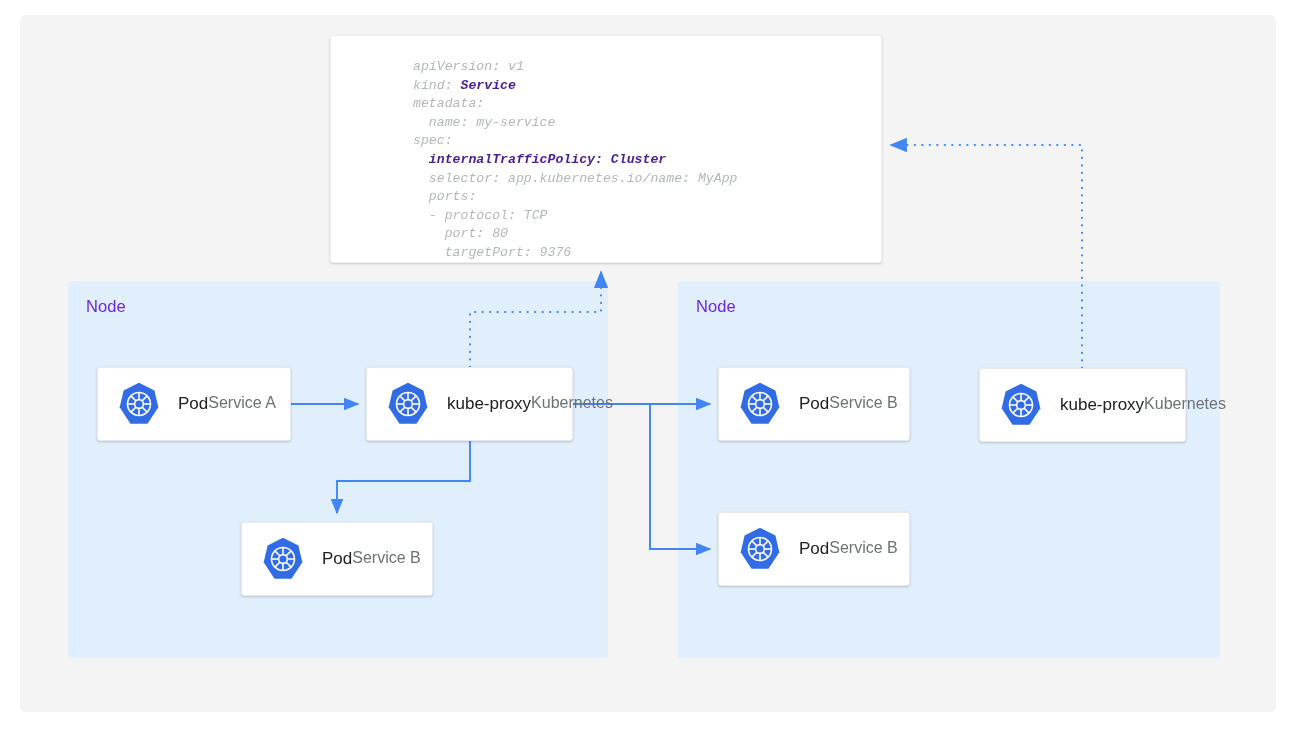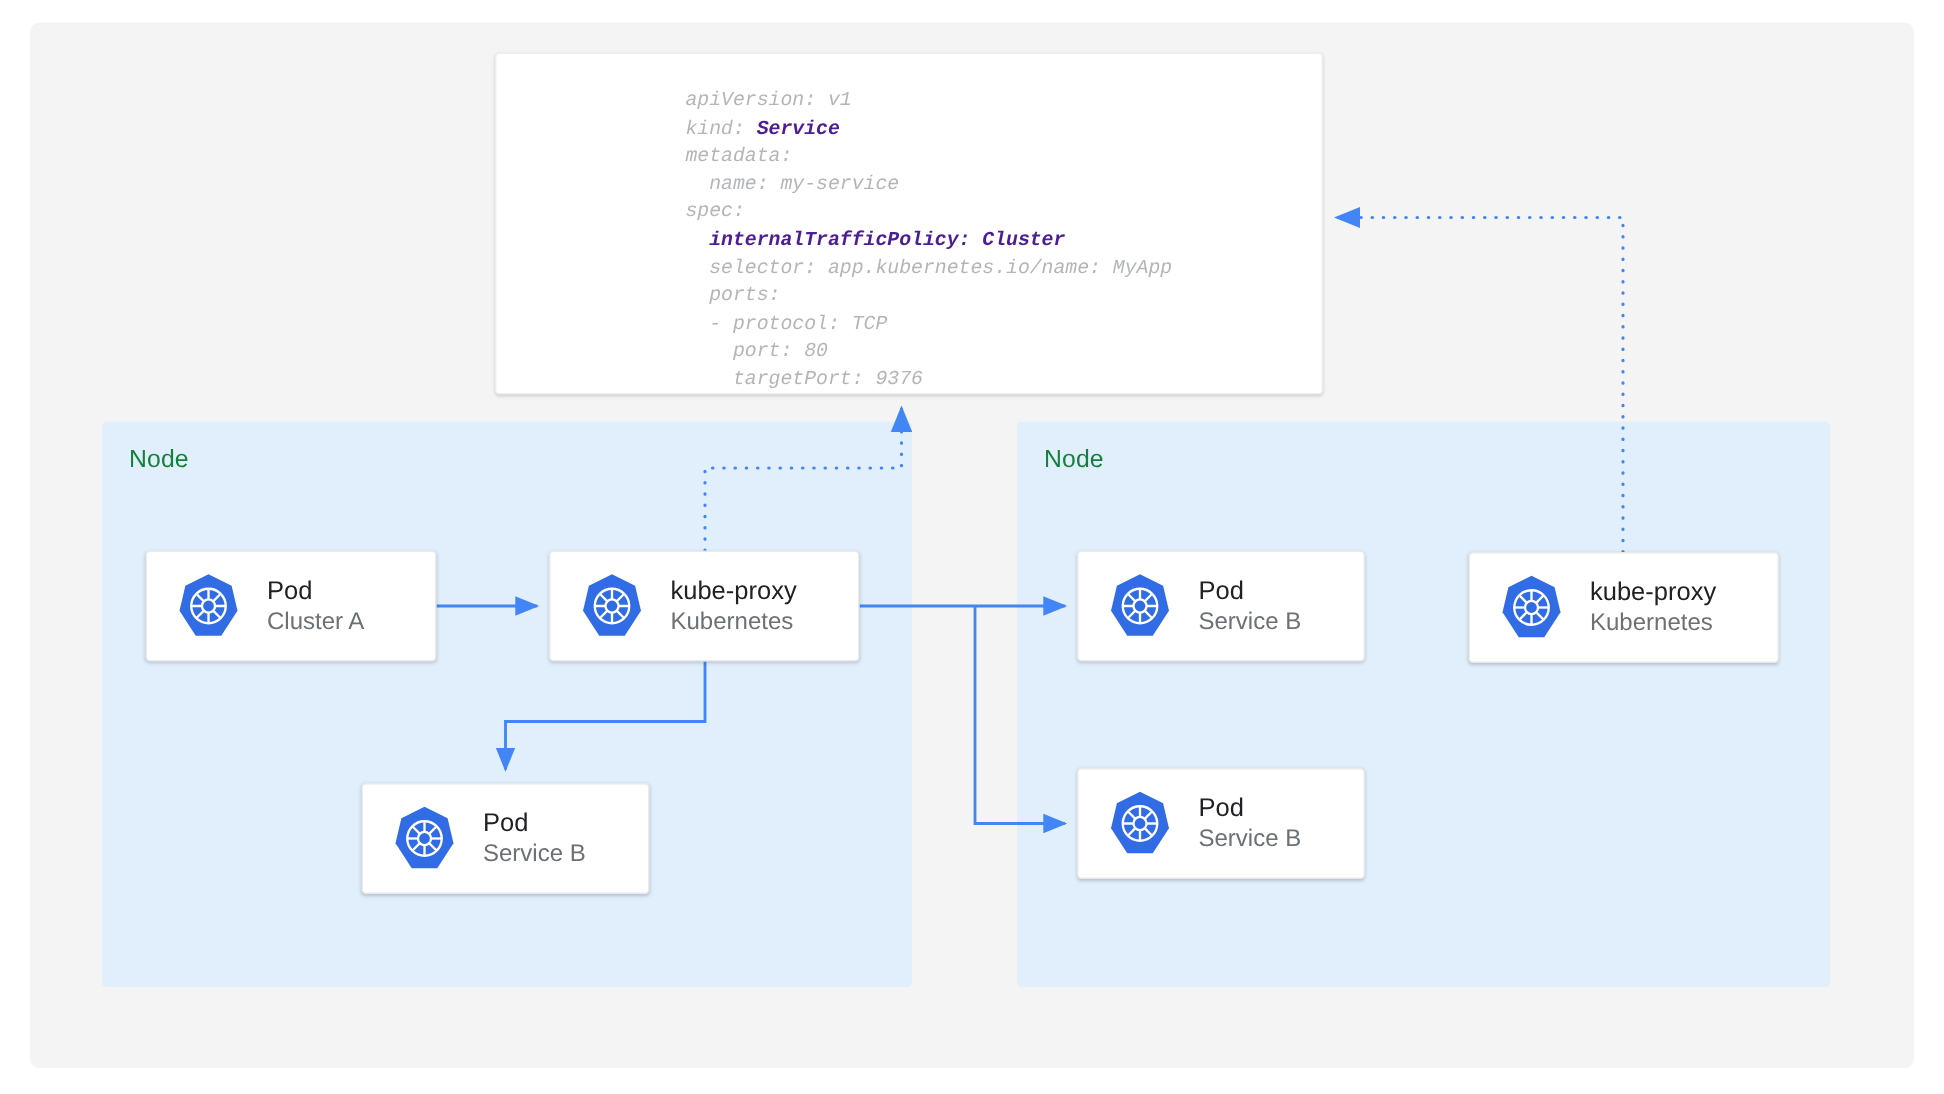--- a/index.html
+++ b/index.html
@@ -39,21 +39,21 @@
   }
   
   .node-box {
     position: absolute;
     background: #e1effc;
     border-radius: 3px;
   }
   .node-label {
     position: absolute;
     font-size: 16.5px;
-    color: #15803d;
+    color: #6d28d9;
     letter-spacing: 0.1px;
     white-space: nowrap;
   }
   
   .card {
     position: absolute;
     background: #ffffff;
     border: 1px solid #e8eaed;
     border-radius: 3px;
     box-shadow: 0 1px 2px rgba(60,64,67,0.16), 0 1px 3px rgba(60,64,67,0.10);
@@ -65,21 +65,21 @@
   .card-icon {
     width: 46px;
     height: 46px;
     flex: 0 0 46px;
     margin-left: 18px;
     display: block;
   }
   .card-text {
     margin-left: 16px;
     display: flex;
-    flex-direction: column;
+    flex-direction: row;
     justify-content: center;
     line-height: 1.28;
   }
   .card-title {
     font-size: 17px;
     color: #202124;
     white-space: nowrap;
   }
   .card-sub {
     font-size: 16px;
@@ -103,21 +103,20 @@
   .yaml-code {
     position: absolute;
     left: 82px;
     top: 22px;
     font-family: "Liberation Mono", "DejaVu Sans Mono", monospace;
     font-size: 13.2px;
     font-style: italic;
     line-height: 18.6px;
     color: #b3b6b9;
     white-space: pre;
-    margin-left: 44px;
   }
   .yaml-line {
     white-space: pre;
   }
   .yaml-strong {
     font-weight: bold;
     color: #4c1d95;
   }
 </style>
 </head>
@@ -171,21 +170,21 @@
         <line x1="25" y1="50" x2="40.5" y2="50"></line>
         <line x1="59.5" y1="50" x2="75" y2="50"></line>
         <line x1="32.3" y1="32.3" x2="43.3" y2="43.3"></line>
         <line x1="56.7" y1="56.7" x2="67.7" y2="67.7"></line>
         <line x1="67.7" y1="32.3" x2="56.7" y2="43.3"></line>
         <line x1="43.3" y1="56.7" x2="32.3" y2="67.7"></line>
       </g>
     </svg>
     <div class="card-text">
       <span class="card-title">Pod</span>
-      <span class="card-sub">Cluster A</span>
+      <span class="card-sub">Service A</span>
     </div>
   </div>
 
   <div class="card" style="left:366px; top:367px; width:207px; height:74px;">
     <svg class="card-icon" viewBox="0 0 100 100" xmlns="http://www.w3.org/2000/svg">
       <polygon points="50,4 83.5,20.5 92,57 68.5,93 31.5,93 8,57 16.5,20.5" fill="#326ce5"></polygon>
       <g fill="none" stroke="#ffffff" stroke-width="3.4">
         <circle cx="50" cy="50" r="25"></circle>
         <circle cx="50" cy="50" r="9.5"></circle>
         <line x1="50" y1="25" x2="50" y2="40.5"></line>

